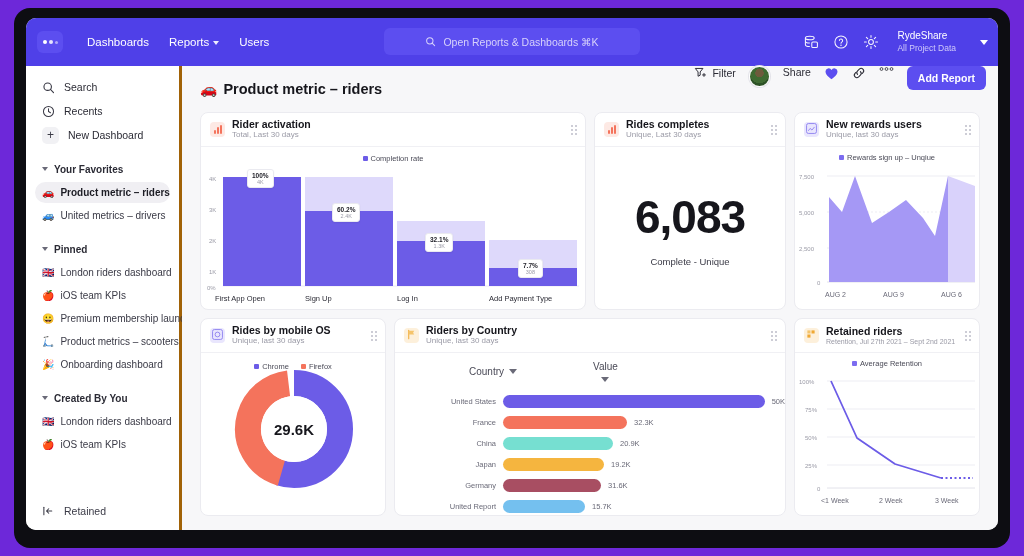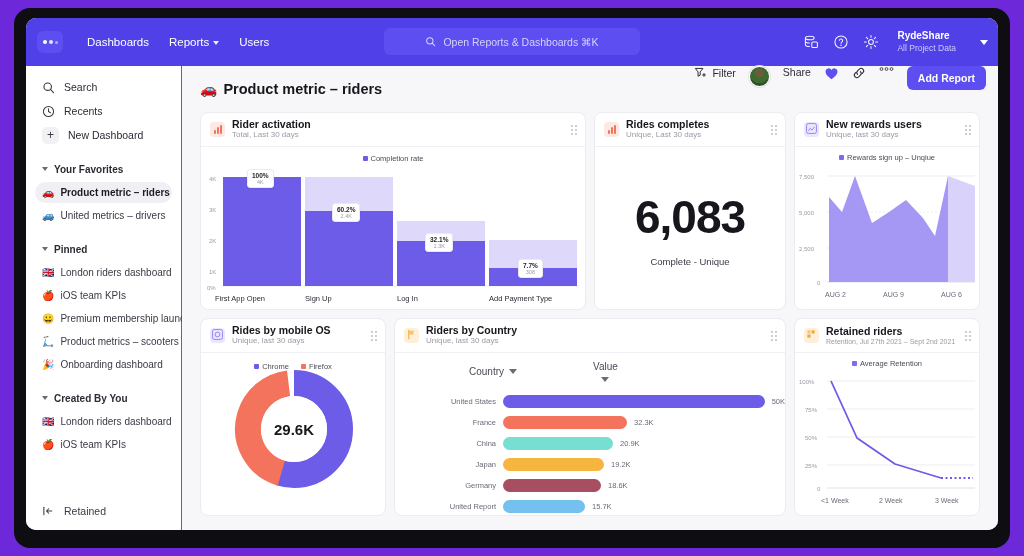--- a/index.html
+++ b/index.html
@@ -51,32 +51,32 @@
     background: #5c4ef0; border-radius: 6px;
     display: flex; align-items: center; justify-content: center; gap: 7px;
   }
   #searchbar .ph { color: #d7d2fb; font-size: 10.5px; white-space: nowrap; }
   .nav-right {
     position: absolute; right: 10px; top: 0; height: 48px;
     display: flex; align-items: center; gap: 14px;
   }
   .nav-ic { width: 16px; height: 16px; opacity: .95; }
   .acct { color: #ffffff; line-height: 1.25; margin-left: 4px; }
-  .acct .a1 { font-size: 10px; font-weight: bold; }
+  .acct .a1 { font-size: 10px; font-weight: normal; }
   .acct .a2 { font-size: 8.5px; color: #cfc9fa; }
   .acct-caret {
     width: 0; height: 0; border-left: 4px solid transparent;
     border-right: 4px solid transparent; border-top: 5px solid #ffffff;
     margin-left: 10px;
   }
 
   
   #sidebar {
     position: absolute; left: 0; top: 48px; width: 156px; height: 464px;
-    background: #ffffff; border-right: 1px solid #a16207;
+    background: #ffffff; border-right: 3px solid #a16207;
   }
   .side-item {
     display: flex; align-items: center; gap: 9px;
     height: 24px; margin: 0 9px; padding: 0 7px; border-radius: 6px;
     font-size: 10.5px; color: #2b2b35; white-space: nowrap;
   }
   .side-item.top { margin-top: 0; }
   .side-group-title {
     display: flex; align-items: center; gap: 6px;
     font-size: 10px; font-weight: bold; color: #2b2b35;
@@ -602,21 +602,21 @@
             <span class="ctab-val">20.9K</span>
           </div>
           <div class="ctab-row">
             <span class="ctab-name" style="width:108px">Japan</span>
             <span class="ctab-bar" style="width:101px; background:#f5b53f"></span>
             <span class="ctab-val">19.2K</span>
           </div>
           <div class="ctab-row">
             <span class="ctab-name" style="width:108px">Germany</span>
             <span class="ctab-bar" style="width:98px; background:#a84e62"></span>
-            <span class="ctab-val">18.6K</span>
+            <span class="ctab-val">31.6K</span>
           </div>
           <div class="ctab-row">
             <span class="ctab-name" style="width:108px">United Report</span>
             <span class="ctab-bar" style="width:82px; background:#74c0ef"></span>
             <span class="ctab-val">15.7K</span>
           </div>
         </div>
       </div>
     </div>
 

